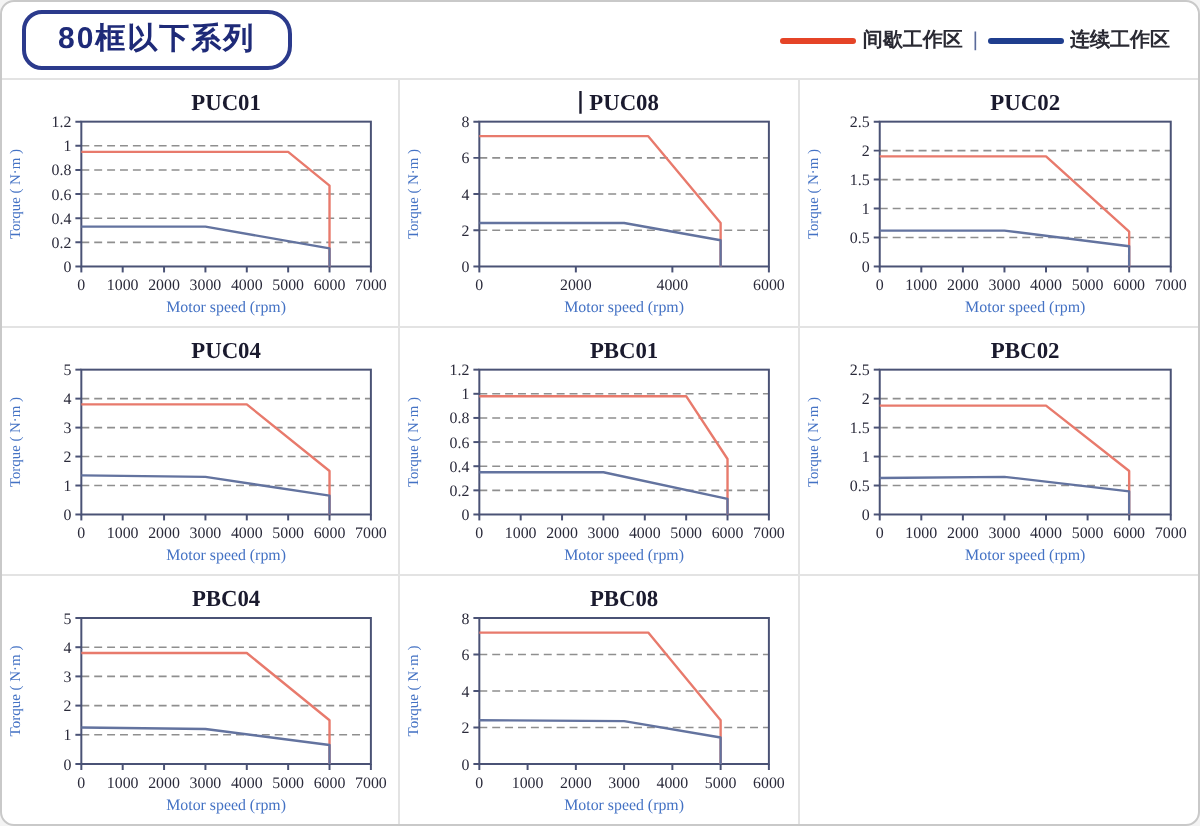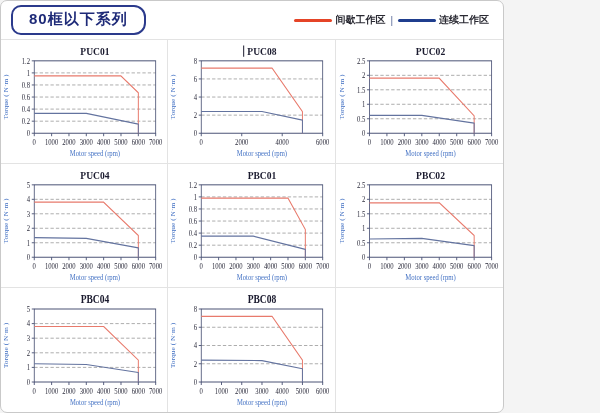--- a/index.html
+++ b/index.html
@@ -1,17 +1,17 @@
 <!DOCTYPE html>
 <html><head>
 <meta charset="utf-8">
 <style>
   html,body{margin:0;padding:0;background:#f4f4f4;}
   .page{
-    width:504px;height:413px;box-sizing:border-box;
+    width:600px;height:413px;box-sizing:border-box;
     background:#fff;border:1px solid #c9c9c9;border-radius:7px;
     overflow:hidden;position:relative;
     font-family:"Liberation Sans", sans-serif;
   }
   .header{
     height:38px;display:flex;align-items:center;justify-content:space-between;
     padding:0 10px;box-sizing:border-box;
   }
   .title-box{
     border:2px solid #2b3a8c;border-radius:10px 12px 12px 10px;

